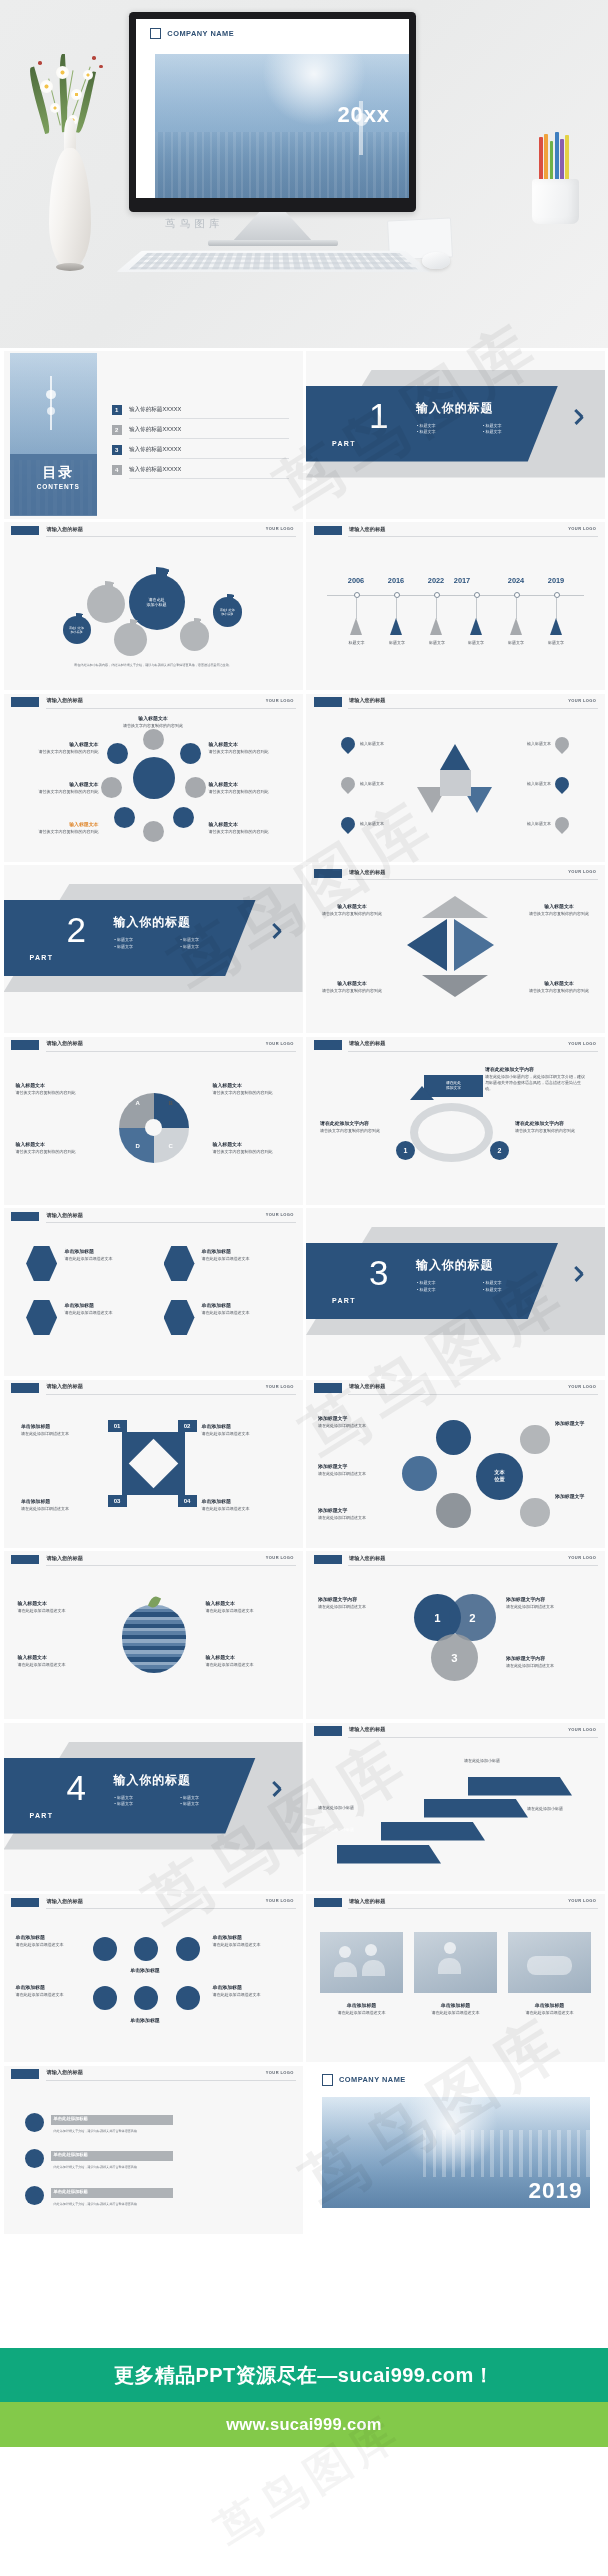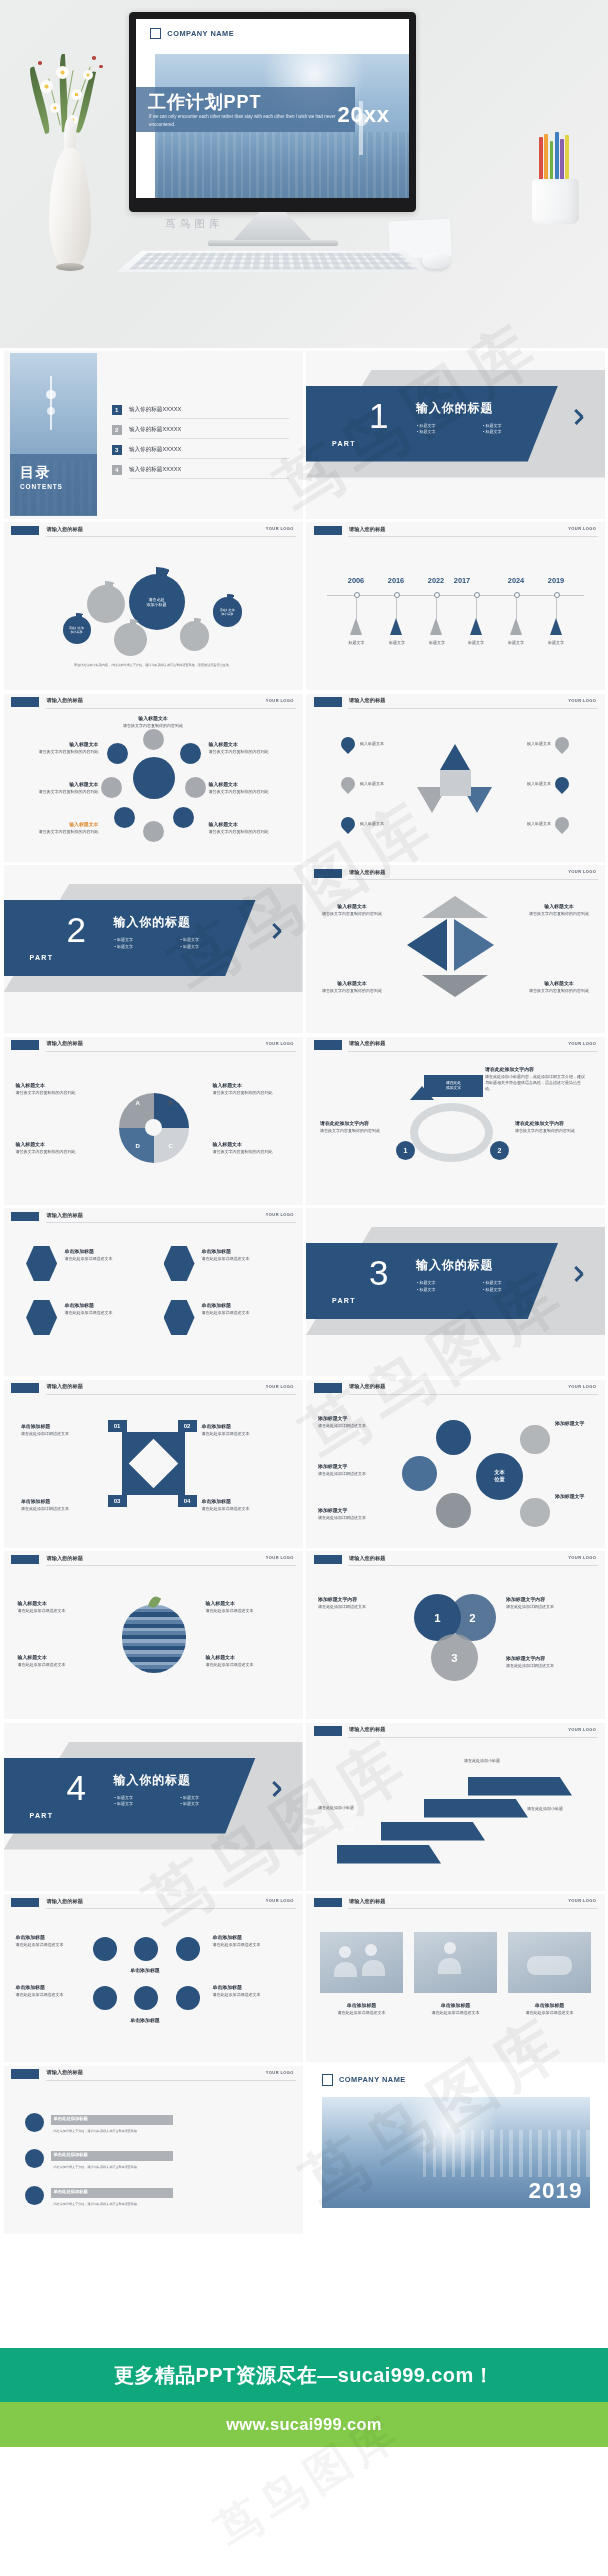--- a/index.html
+++ b/index.html
@@ -164,21 +164,21 @@
     overflow:hidden;
   }
   .toc-img .twr{ position:absolute; left:46%; top:14%; width:2.6px; height:54px; background:rgba(255,255,255,.75); }
   .toc-img .twr:before{content:"";position:absolute;left:-3.5px;top:14px;width:9.6px;height:9.6px;border-radius:50%;background:rgba(255,255,255,.8);}
   .toc-img .twr:after{content:"";position:absolute;left:-2.6px;top:31px;width:7.8px;height:7.8px;border-radius:50%;background:rgba(255,255,255,.7);}
   .toc-img .bld{ position:absolute; bottom:0; left:0; right:0; height:34%;
      background: repeating-linear-gradient(90deg, rgba(255,255,255,.22) 0 3.5px, rgba(255,255,255,0) 3.5px 8.7px),
                  linear-gradient(180deg, rgba(120,155,190,.35), rgba(88,122,158,.7)); }
   .toc-badge{
     position:absolute; left:6px; top:103px; width:87px; height:62px;
-    background: rgba(74,112,152,.86); color:#fff; padding:10.4px 0 0 10.4px;
+    background: rgba(74,112,152,.86); color:#fff; padding:10.4px 0 0 10.4px;text-align:center;
   }
   .toc-badge .cn{ font-size:14px; font-weight:bold; letter-spacing:1.7px; }
   .toc-badge .en{ font-size:6.5px; font-weight:bold; letter-spacing:0.9px; margin-top:0.9px; }
   .toc-list{ position:absolute; left:108px; top:54px; right:14px; }
   .toc-item{ display:flex; align-items:center; gap:7px; margin-bottom:9.6px; position:relative; }
   .toc-item .num{
     width:10.4px;height:10.4px;display:flex;align-items:center;justify-content:center;
     font-size:6px;font-weight:bold;color:#fff;background:#2b527c;
   }
   .toc-item.alt .num{ background:#a6a9ad; }
@@ -310,24 +310,20 @@
     <div class="mon-frame">
       <div class="mon-screen">
         <div class="slide-company">
           <span class="sq"></span>
           <span class="nm">COMPANY NAME</span>
         </div>
         <div class="hero-photo">
           <div class="sky-glow"></div>
           <div class="city"></div>
           <div class="tower"></div>
-        </div>
-        <div class="hero-title-band">
-          <div class="t">工作计划PPT</div>
-          <div class="s">If we can only encounter each other rather than stay with each other then I wish we had never encountered.</div>
         </div>
         <div class="hero-year">20xx</div>
       </div>
     </div>
     <div class="mon-stand"></div>
     <div class="mon-foot"></div>
   </div>
 
   <div class="hero-wm">茑鸟图库</div>
 

